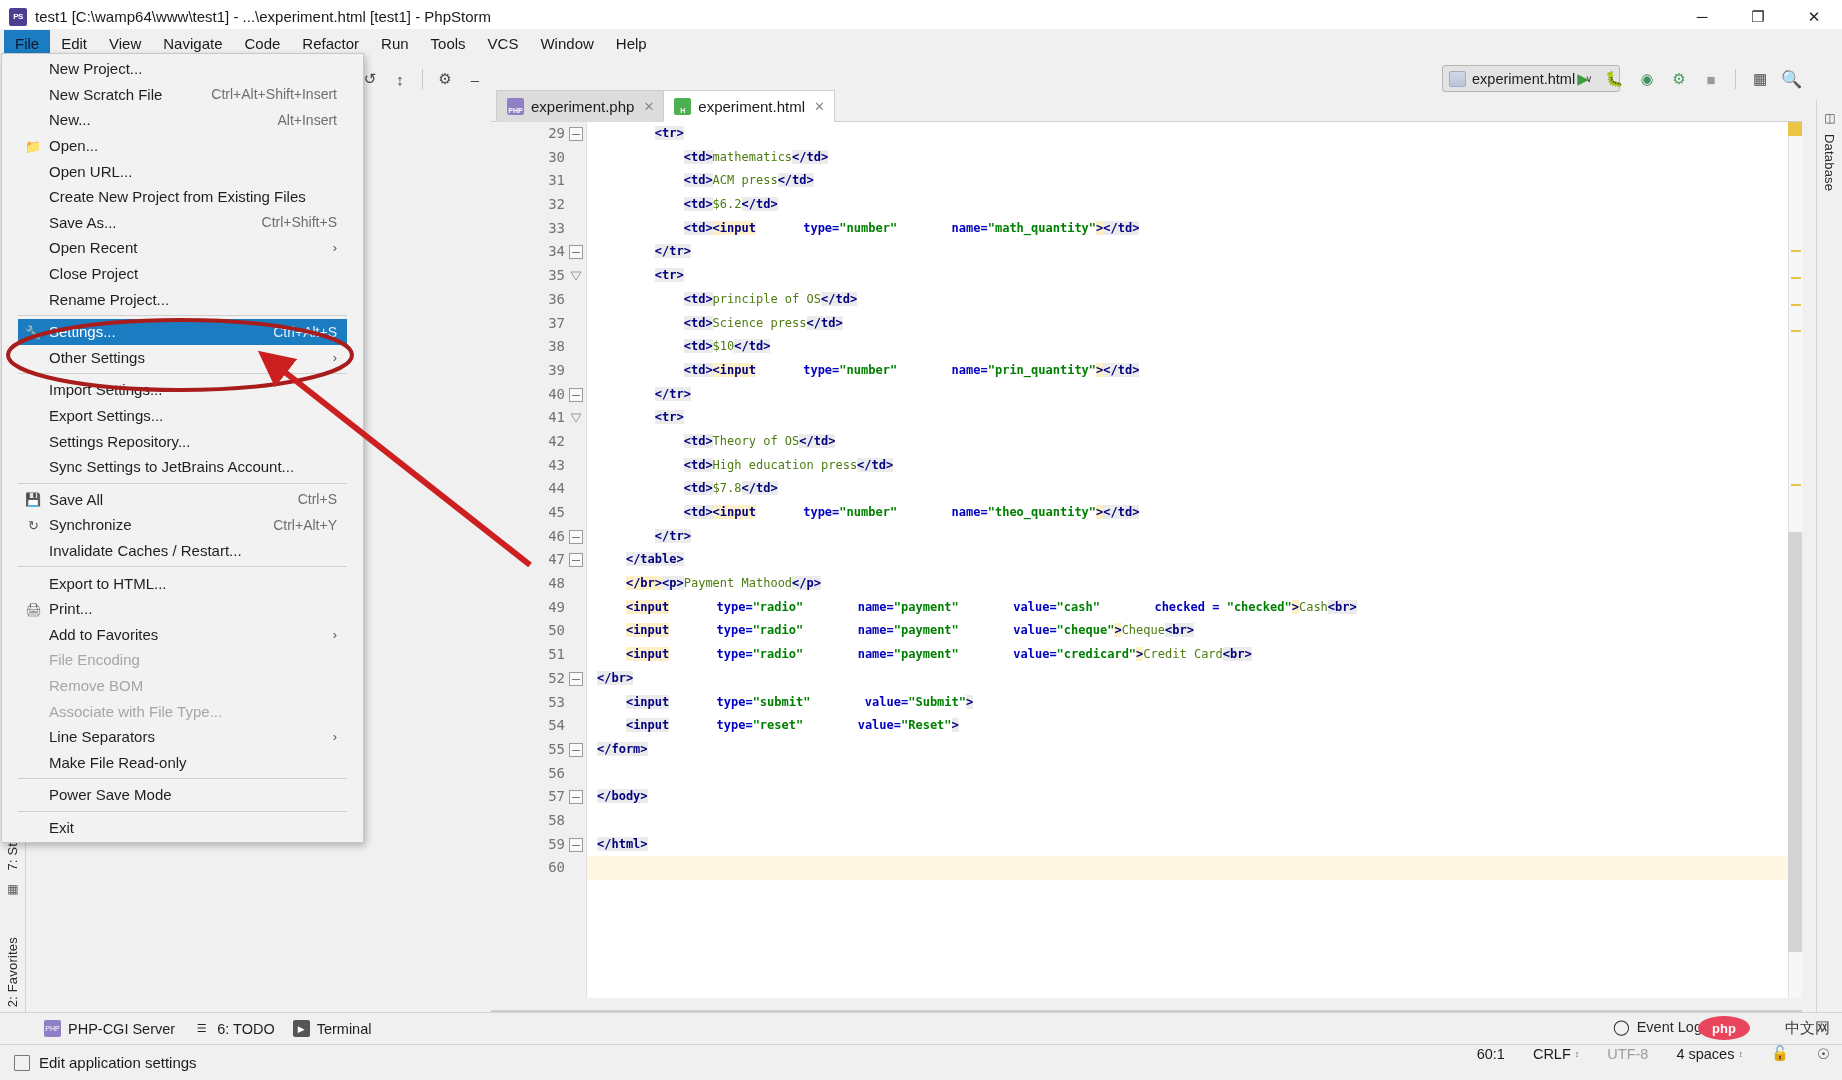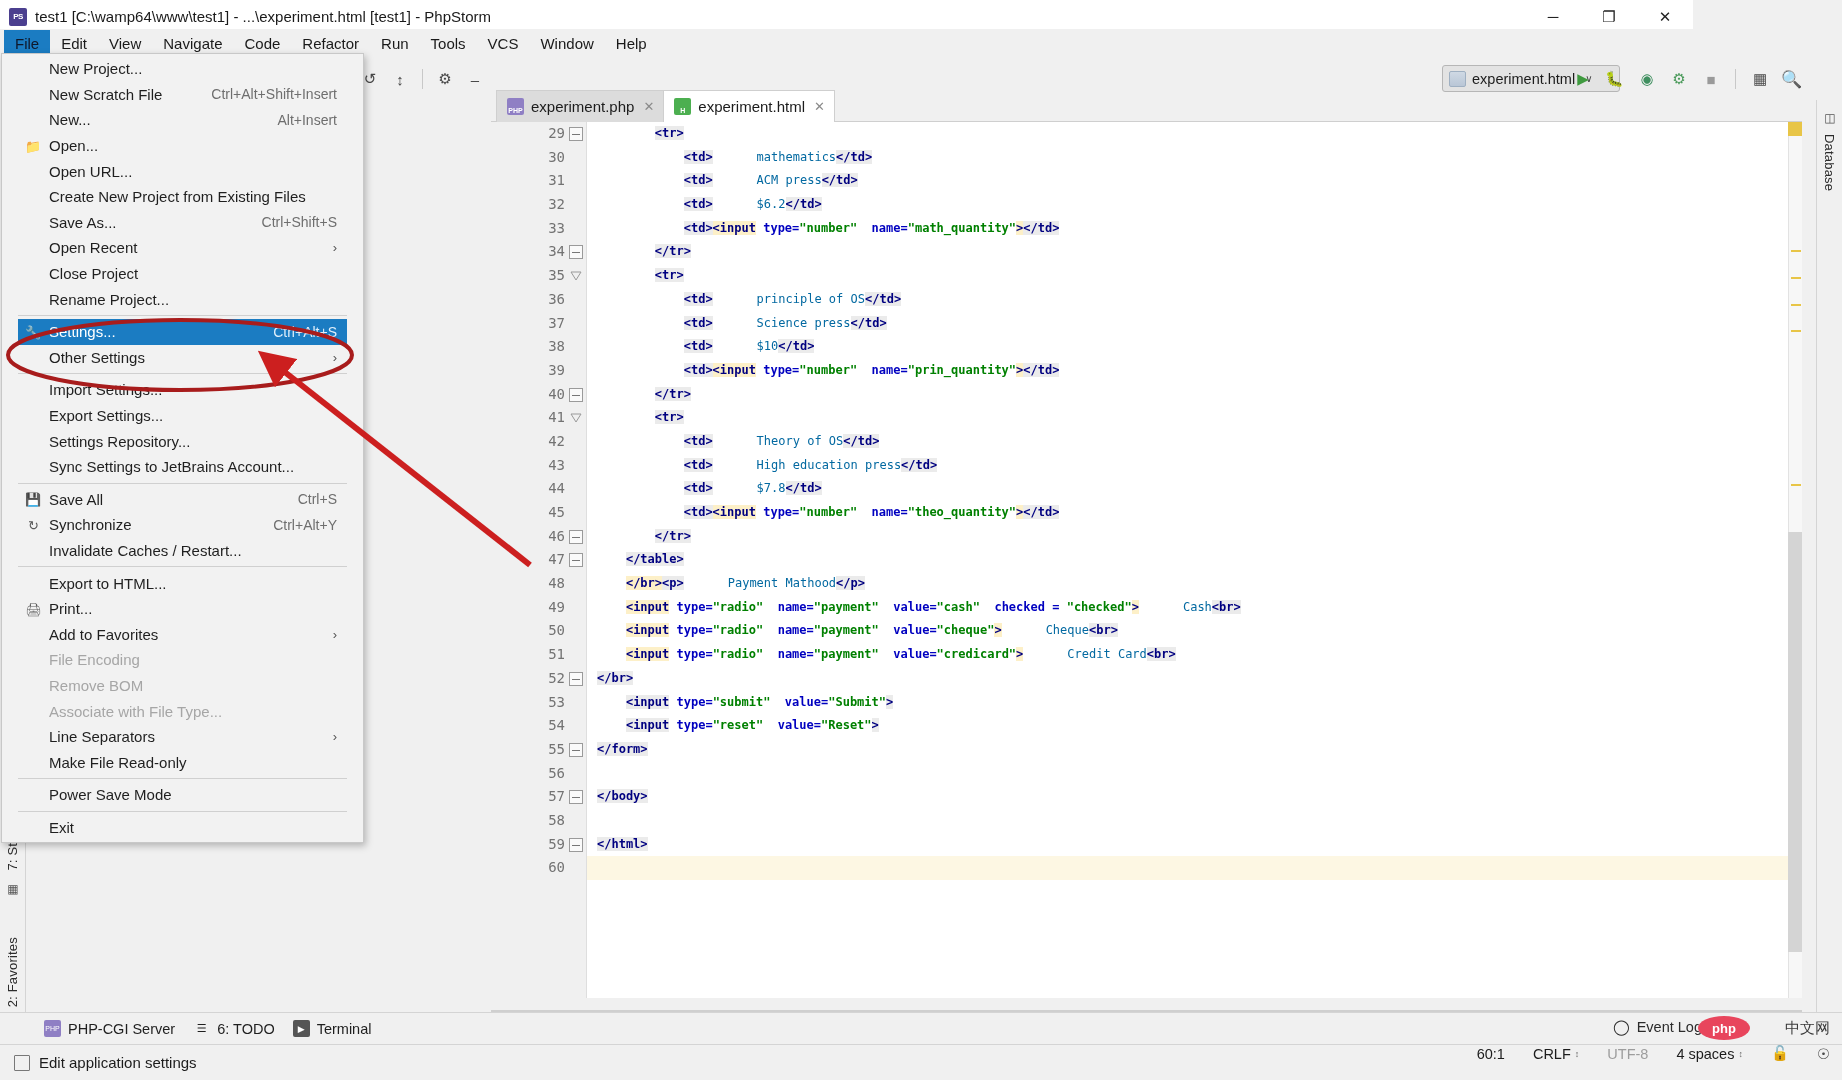--- a/index.html
+++ b/index.html
@@ -12,21 +12,21 @@
   }
   #app {
     position: relative;
     width: 1842px; height: 1080px;
     background: #f0f0f0;
   }
 
   
   .titlebar {
     position: absolute; top: 0; left: 0;
-    width: 1693px; height: 33px;
+    width: 1842px; height: 33px;
     background: #ffffff;
     display: flex; align-items: center;
   }
   .title-icon {
     width: 18px; height: 18px; margin-left: 9px; margin-right: 8px;
     background: #4b3f8f; border-radius: 2px;
     color: #fff; font-size: 8px; font-weight: bold;
     display: flex; align-items: center; justify-content: center;
     letter-spacing: -0.5px;
   }
@@ -239,23 +239,23 @@
     text-align: right;
     font-family: "DejaVu Sans Mono", monospace;
     font-size: 14px;
     line-height: 23.7px;
     color: #737373;
   }
   .ln-row { position: relative; height: 23.7px; }
   .code-txt { position: absolute; left: 10px; top: 0; }
   
   .k-tag { color: #000080; font-weight: bold; }
-  .k-attr{ color: #0000c0; font-weight: bold; }
+  .k-attr{ color: #0000c0; font-weight: bold; margin-left: 40px; }
   .k-val { color: #008000; font-weight: bold; }
-  .k-txt { color: #0369a1; padding-left: 44px; }
+  .k-txt { color: #4d7c0f; }
   .hl-tag { background: #ebebeb; }
   .hl-inp { background: #fdf0c8; }
 
   
   .fold {
     position: absolute; left: 4px;
     width: 14px; height: 14px;
   }
   .fold.plus, .fold.minus {
     border: 1px solid #9a9a9a; background: #fafafa;

